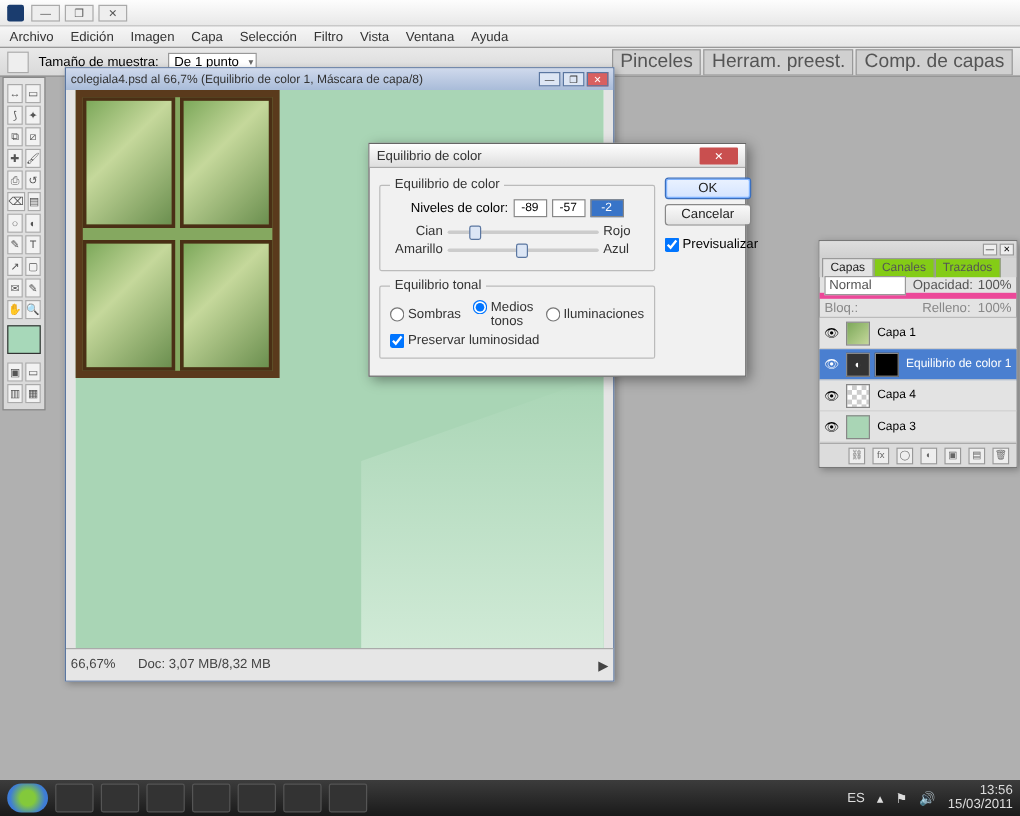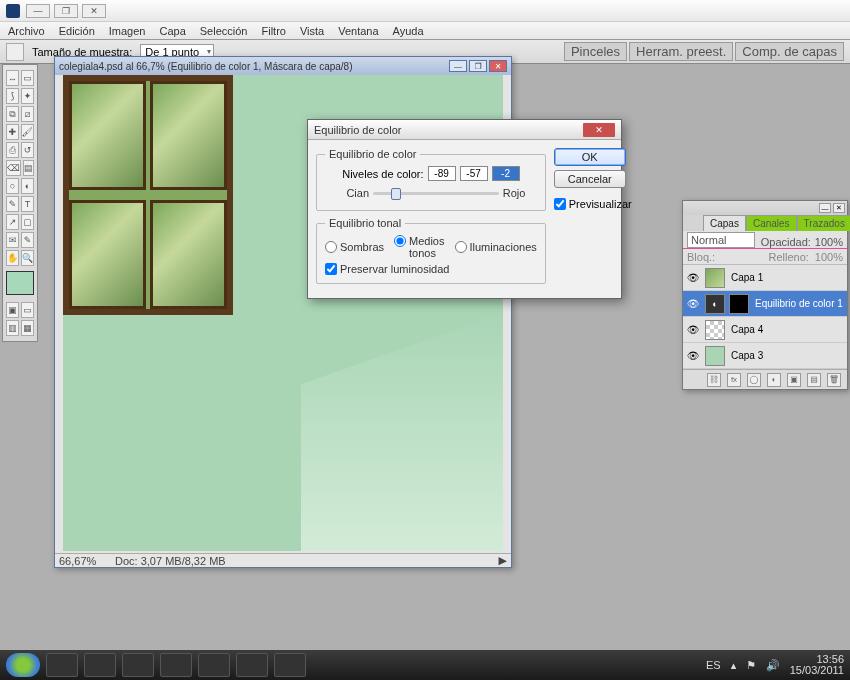--- a/index.html
+++ b/index.html
@@ -15,21 +15,21 @@
 
 .menubar { height: 18px; background: linear-gradient(#f6f6f6,#e7e7e7); border-bottom: 1px solid #999; display: flex; align-items: center; padding-left: 2px; gap: 2px; }
 .menubar span { padding: 2px 6px; color: #333; cursor: default; }
 
 
 .optionbar { height: 24px; background: linear-gradient(#e9e9e9,#d9d9d9); border-bottom: 1px solid #888; display:flex; align-items:center; padding:0 6px; gap:8px;}
 .optionbar .eyedrop { width:18px; height:18px; background:#eee; border:1px solid #aaa;}
 .optionbar .dd { background:#fff; border:1px solid #999; padding:1px 14px 1px 4px; height:16px; display:flex; align-items:center; position:relative;}
 .optionbar .dd::after{content:"▾";position:absolute;right:2px;color:#666;font-size:8px;}
 .optionbar .right-tabs{margin-left:auto;display:flex;gap:2px;}
-.tabbtn{background:#d0d0d0;border:1px solid #999;padding:1px 6px;color:#555;font-size:13px;text-align:center;}
+.tabbtn{background:#d0d0d0;border:1px solid #999;padding:1px 6px;color:#555;font-size:16px;text-align:center;}
 
 
 .workspace { position: absolute; left: 0; right: 0; top: 64px; bottom: 30px; background: #b0b0b0; }
 
 
 .toolbox { position:absolute; left:2px; top:0; width:36px; background:linear-gradient(#e4e4e4,#d9d9d9); border:1px solid #888; padding:4px 2px;}
 .toolbox .row{display:flex;}
 .toolbox .tool{width:16px;height:16px;margin:1px;background:#f2f2f2;border:1px solid #aaa;display:flex;align-items:center;justify-content:center;font-size:9px;color:#555;}
 .toolbox .swatch{width:28px;height:24px;margin:4px auto;background:#a7d8b9;border:1px solid #333;}
 .toolbox .extras{margin-top:6px;}
@@ -46,21 +46,21 @@
 .canvas{position:absolute;top:18px;left:8px;right:8px;bottom:16px;background:#fff;}
 .canvas-inner{position:absolute;inset:0;background:#a9d5b5;}
 .window-img{position:absolute;left:0;top:0;width:170px;height:240px;background:#5a3a1c;}
 .window-frame{position:absolute;inset:6px;background:#85a860;}
 .winpane{position:absolute;background:linear-gradient(135deg,#7ca85a,#c5d89b 40%,#6b8f4f);border:3px solid #4a2f15;}
 .winpane.p1{left:0;top:0;width:49%;height:48%;}
 .winpane.p2{right:0;top:0;width:49%;height:48%;}
 .winpane.p3{left:0;bottom:0;width:49%;height:48%;}
 .winpane.p4{right:0;bottom:0;width:49%;height:48%;}
 .floorlight{position:absolute;left:54%;top:50%;right:0;bottom:0;background:linear-gradient(180deg,#a9d5b5,#d2ebd8);clip-path:polygon(0 30%,100% 0,100% 100%,0 100%);}
-.doc-status{position:absolute;left:0;right:0;bottom:0;height:14px;background:#e6e6e6;border-top:1px solid #aaa;display:flex;align-items:center;padding:0 4px;font-size:9px;color:#444;gap:8px;}
+.doc-status{position:absolute;left:0;right:0;bottom:0;height:14px;background:#e6e6e6;border-top:1px solid #aaa;display:flex;align-items:center;padding:13px 4px;font-size:9px;color:#444;gap:8px;}
 .doc-status .zoom{width:48px;}
 
 
 .dialog{position:absolute;left:307px;top:55px;width:315px;background:#f1f1f1;border:1px solid #666;box-shadow:3px 3px 10px rgba(0,0,0,.4);}
 .dialog .dlg-title{height:20px;background:linear-gradient(#fefefe,#dedede);border-bottom:1px solid #aaa;display:flex;align-items:center;padding:0 6px;}
 .dialog .dlg-title .t{flex:1;color:#333;}
 .dialog .dlg-title .x{width:32px;height:14px;background:#c94f4f;color:#fff;display:flex;align-items:center;justify-content:center;font-size:9px;border-radius:1px;}
 .dialog .body{display:flex;padding:8px;gap:8px;}
 .dialog .left{flex:1;}
 .dialog .right{width:72px;display:flex;flex-direction:column;gap:4px;align-items:stretch;}
@@ -77,24 +77,24 @@
 .sliderrow .thumb{position:absolute;top:-4px;width:10px;height:12px;background:#dce6f5;border:1px solid #5a76a0;border-radius:2px;transform:translateX(-50%);}
 .sliderrow .rlab{width:34px;color:#333;}
 .radios{display:flex;gap:10px;align-items:center;margin-bottom:4px;}
 .radios label,.chk label{display:flex;gap:3px;color:#333;}
 input[type=radio],input[type=checkbox]{width:12px;height:12px;}
 
 
 .layers{position:absolute;right:2px;top:136px;width:166px;background:#e3e3e3;border:1px solid #777;box-shadow:2px 2px 6px rgba(0,0,0,.3);}
 .layers .panelbar{height:14px;background:linear-gradient(#dedede,#cfcfcf);display:flex;justify-content:flex-end;align-items:center;padding:0 2px;gap:2px;}
 .layers .panelbar span{width:12px;height:10px;border:1px solid #999;background:#eee;font-size:7px;display:flex;align-items:center;justify-content:center;}
-.layers .tabs{height:16px;background:#d4d4d4;display:flex;align-items:flex-end;padding-left:20px;gap:0;}
+.layers .tabs{height:16px;background:#d4d4d4;display:flex;align-items:flex-end;padding-left:2px;gap:0;}
 .layers .tabs span{padding:2px 6px;background:#84cc16;border:1px solid #999;border-bottom:none;color:#555;font-size:10px;}
 .layers .tabs span.active{background:#e3e3e3;color:#222;}
-.layers .opts{height:18px;display:flex;align-items:flex-end;padding:0 4px;gap:4px;border-bottom:1px solid #ec4899;font-size:10px;color:#555;}
+.layers .opts{height:18px;display:flex;align-items:center;padding:0 4px;gap:4px;border-bottom:5px solid #ec4899;font-size:10px;color:#555;}
 .layers .opts .dd{flex:0 0 68px;}
 .layers .opts2{height:16px;display:flex;align-items:center;padding:0 4px;gap:6px;border-bottom:1px solid #bbb;font-size:10px;color:#888;}
 .layer-row{height:26px;display:flex;align-items:center;border-bottom:1px solid #ccc;background:#e3e3e3;}
 .layer-row.active{background:#4a7fd0;color:#fff;}
 .layer-row .eye{width:20px;display:flex;justify-content:center;}
 .layer-row .eye::before{content:"👁";font-size:10px;}
 .layer-row .thumb{width:20px;height:20px;margin:0 2px;border:1px solid #888;background:#fff;}
 .layer-row .thumb.chk{background:repeating-conic-gradient(#ccc 0 25%,#fff 0 50%) 0 0/8px 8px;}
 .layer-row .thumb.grn{background:#a9d5b5;}
 .layer-row .thumb.adj{background:#333;display:flex;align-items:center;justify-content:center;color:#fff;font-size:9px;}
@@ -250,20 +250,27 @@
             <input value="-89" style="">
             <input value="-57" style="">
             <input class="sel" value="-2" style="">
           </div>
           <div class="sliderrow">
             <span class="lab">Cian</span>
             <div class="track">
                 <div class="thumb" style="left:18%"></div>
               </div>
             <span class="rlab">Rojo</span>
+          </div>
+          <div class="sliderrow">
+            <span class="lab">Amarillo</span>
+            <div class="track">
+                <div class="thumb" style="left:49%"></div>
+              </div>
+            <span class="rlab">Azul</span>
           </div>
         </fieldset>
         <fieldset>
           <legend>Equilibrio tonal</legend>
           <div class="radios">
             <label>
                 <input type="radio" name="tone" style="">
                 <span>Sombras</span>
               </label>
             <label>

